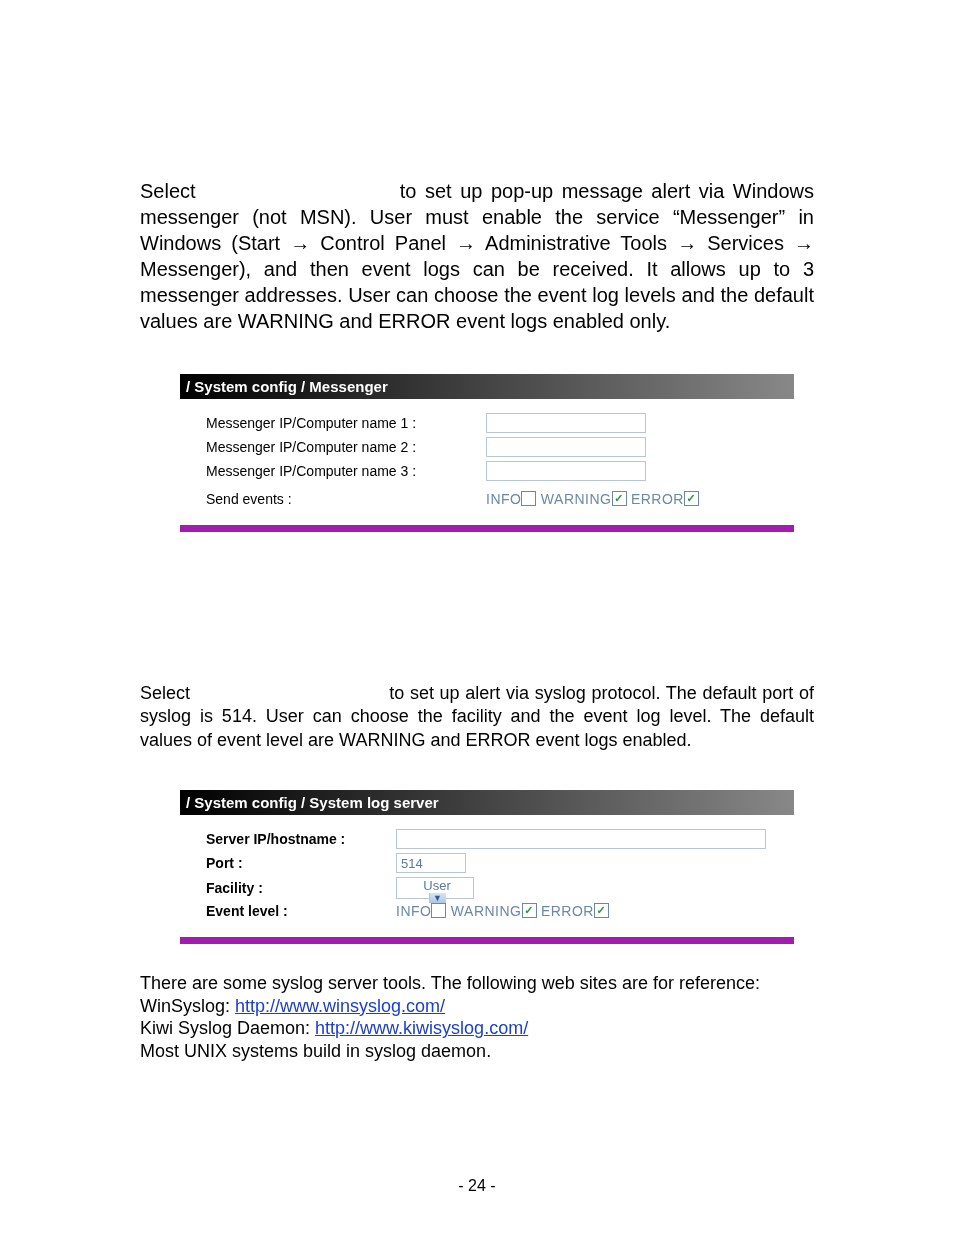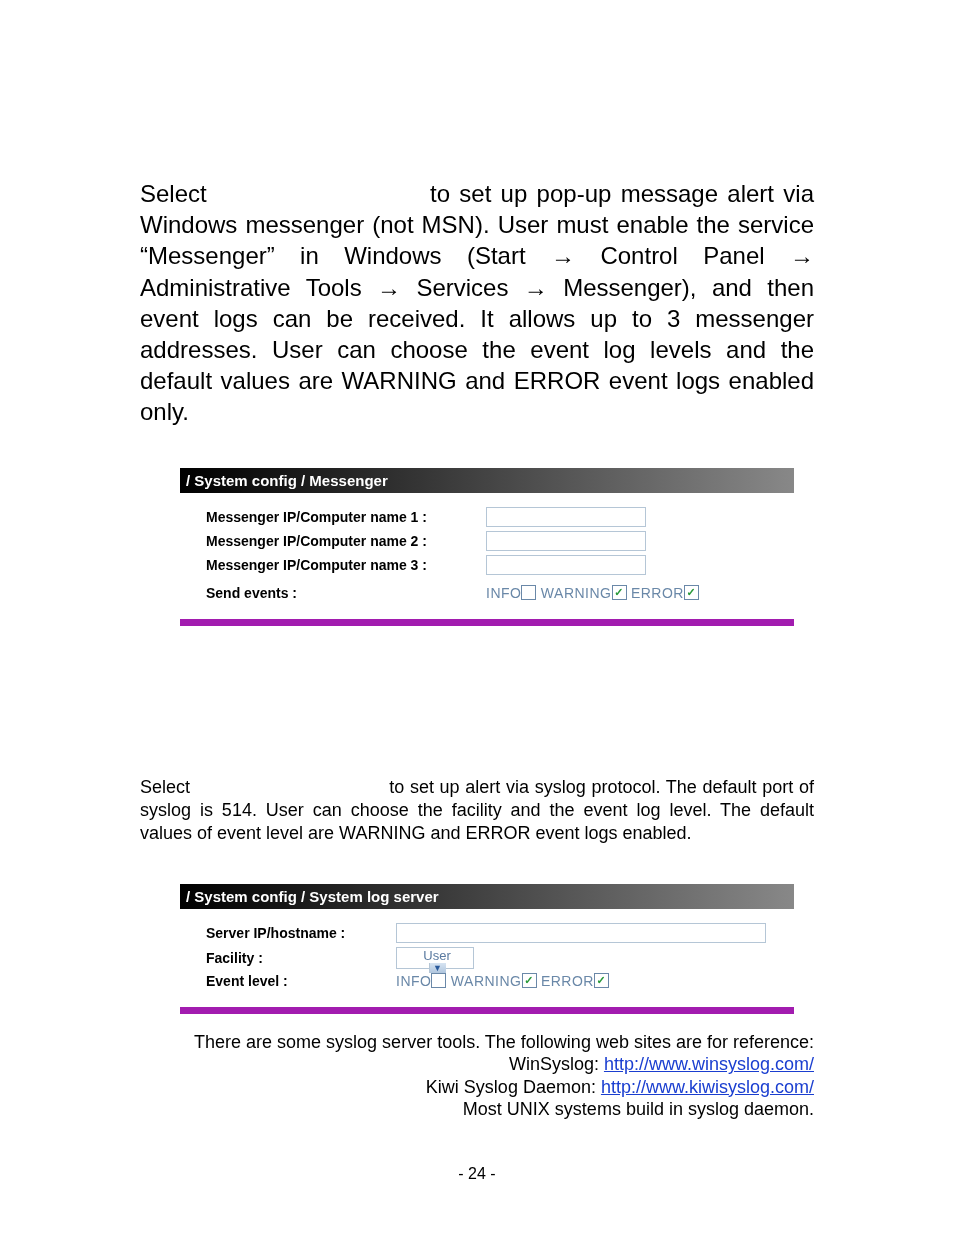--- a/index.html
+++ b/index.html
@@ -10,21 +10,21 @@
     color: #000;
   }
   .page {
     width: 954px;
     height: 1235px;
     position: relative;
     box-sizing: border-box;
     padding: 178px 140px 0 140px;
   }
   .para1 {
-    font-size: 24px;
+    font-size: 20px;
     line-height: 1.3;
     text-align: justify;
     margin-bottom: 40px;
   }
   .para2 {
     font-size: 18px;
     line-height: 1.3;
     text-align: justify;
     margin-top: 150px;
     margin-bottom: 38px;
@@ -46,21 +46,21 @@
     padding: 10px 16px 14px 26px;
   }
   .row {
     display: flex;
     align-items: center;
     margin: 4px 0;
     font-size: 14px;
   }
   .lbl-wide {
     width: 280px;
-    font-weight: bold;
+    font-weight: normal;
   }
   .lbl-narrow {
     width: 190px;
     font-weight: bold;
   }
   .txtbox {
     width: 150px;
     height: 18px;
     border: 1px solid #b5c6d6;
     background: #fff;
@@ -113,30 +113,29 @@
     align-items: center;
     justify-content: center;
     font-size: 11px;
     color: #2a9a3a;
     font-weight: bold;
     line-height: 1;
   }
   .notes {
     font-size: 18px;
     line-height: 1.25;
-    margin-top: 17px;
-    text-align: right;
+    margin-top: 28px;
   }
   .link {
     color: #1a3ed0;
     text-decoration: underline;
   }
   .footer {
     position: absolute;
-    bottom: 52px;
+    bottom: 40px;
     width: 100%;
     left: 0;
     text-align: center;
     font-size: 16px;
   }
 </style>
 </head>
 <body>
 
 <div class="page">
@@ -185,20 +184,24 @@
   </div>
 
   <div class="panel">
     <div class="panel-header">/ System config / System log server</div>
     <div class="panel-body">
       <div class="row">
         <span class="lbl-narrow">Server IP/hostname :</span>
         <input class="txtbox txtbox-wide" style="">
       </div>
       <div class="row">
+        <span class="lbl-narrow">Port :</span>
+        <input class="txtbox txtbox-port" value="514" style="">
+      </div>
+      <div class="row">
         <span class="lbl-narrow">Facility :</span>
         <span class="selbox">
           <span>User</span>
           <span class="sel-arrow">▼</span>
         </span>
       </div>
       <div class="row">
         <span class="lbl-narrow">Event level :</span>
         <div class="checks">
           <span>INFO</span>

